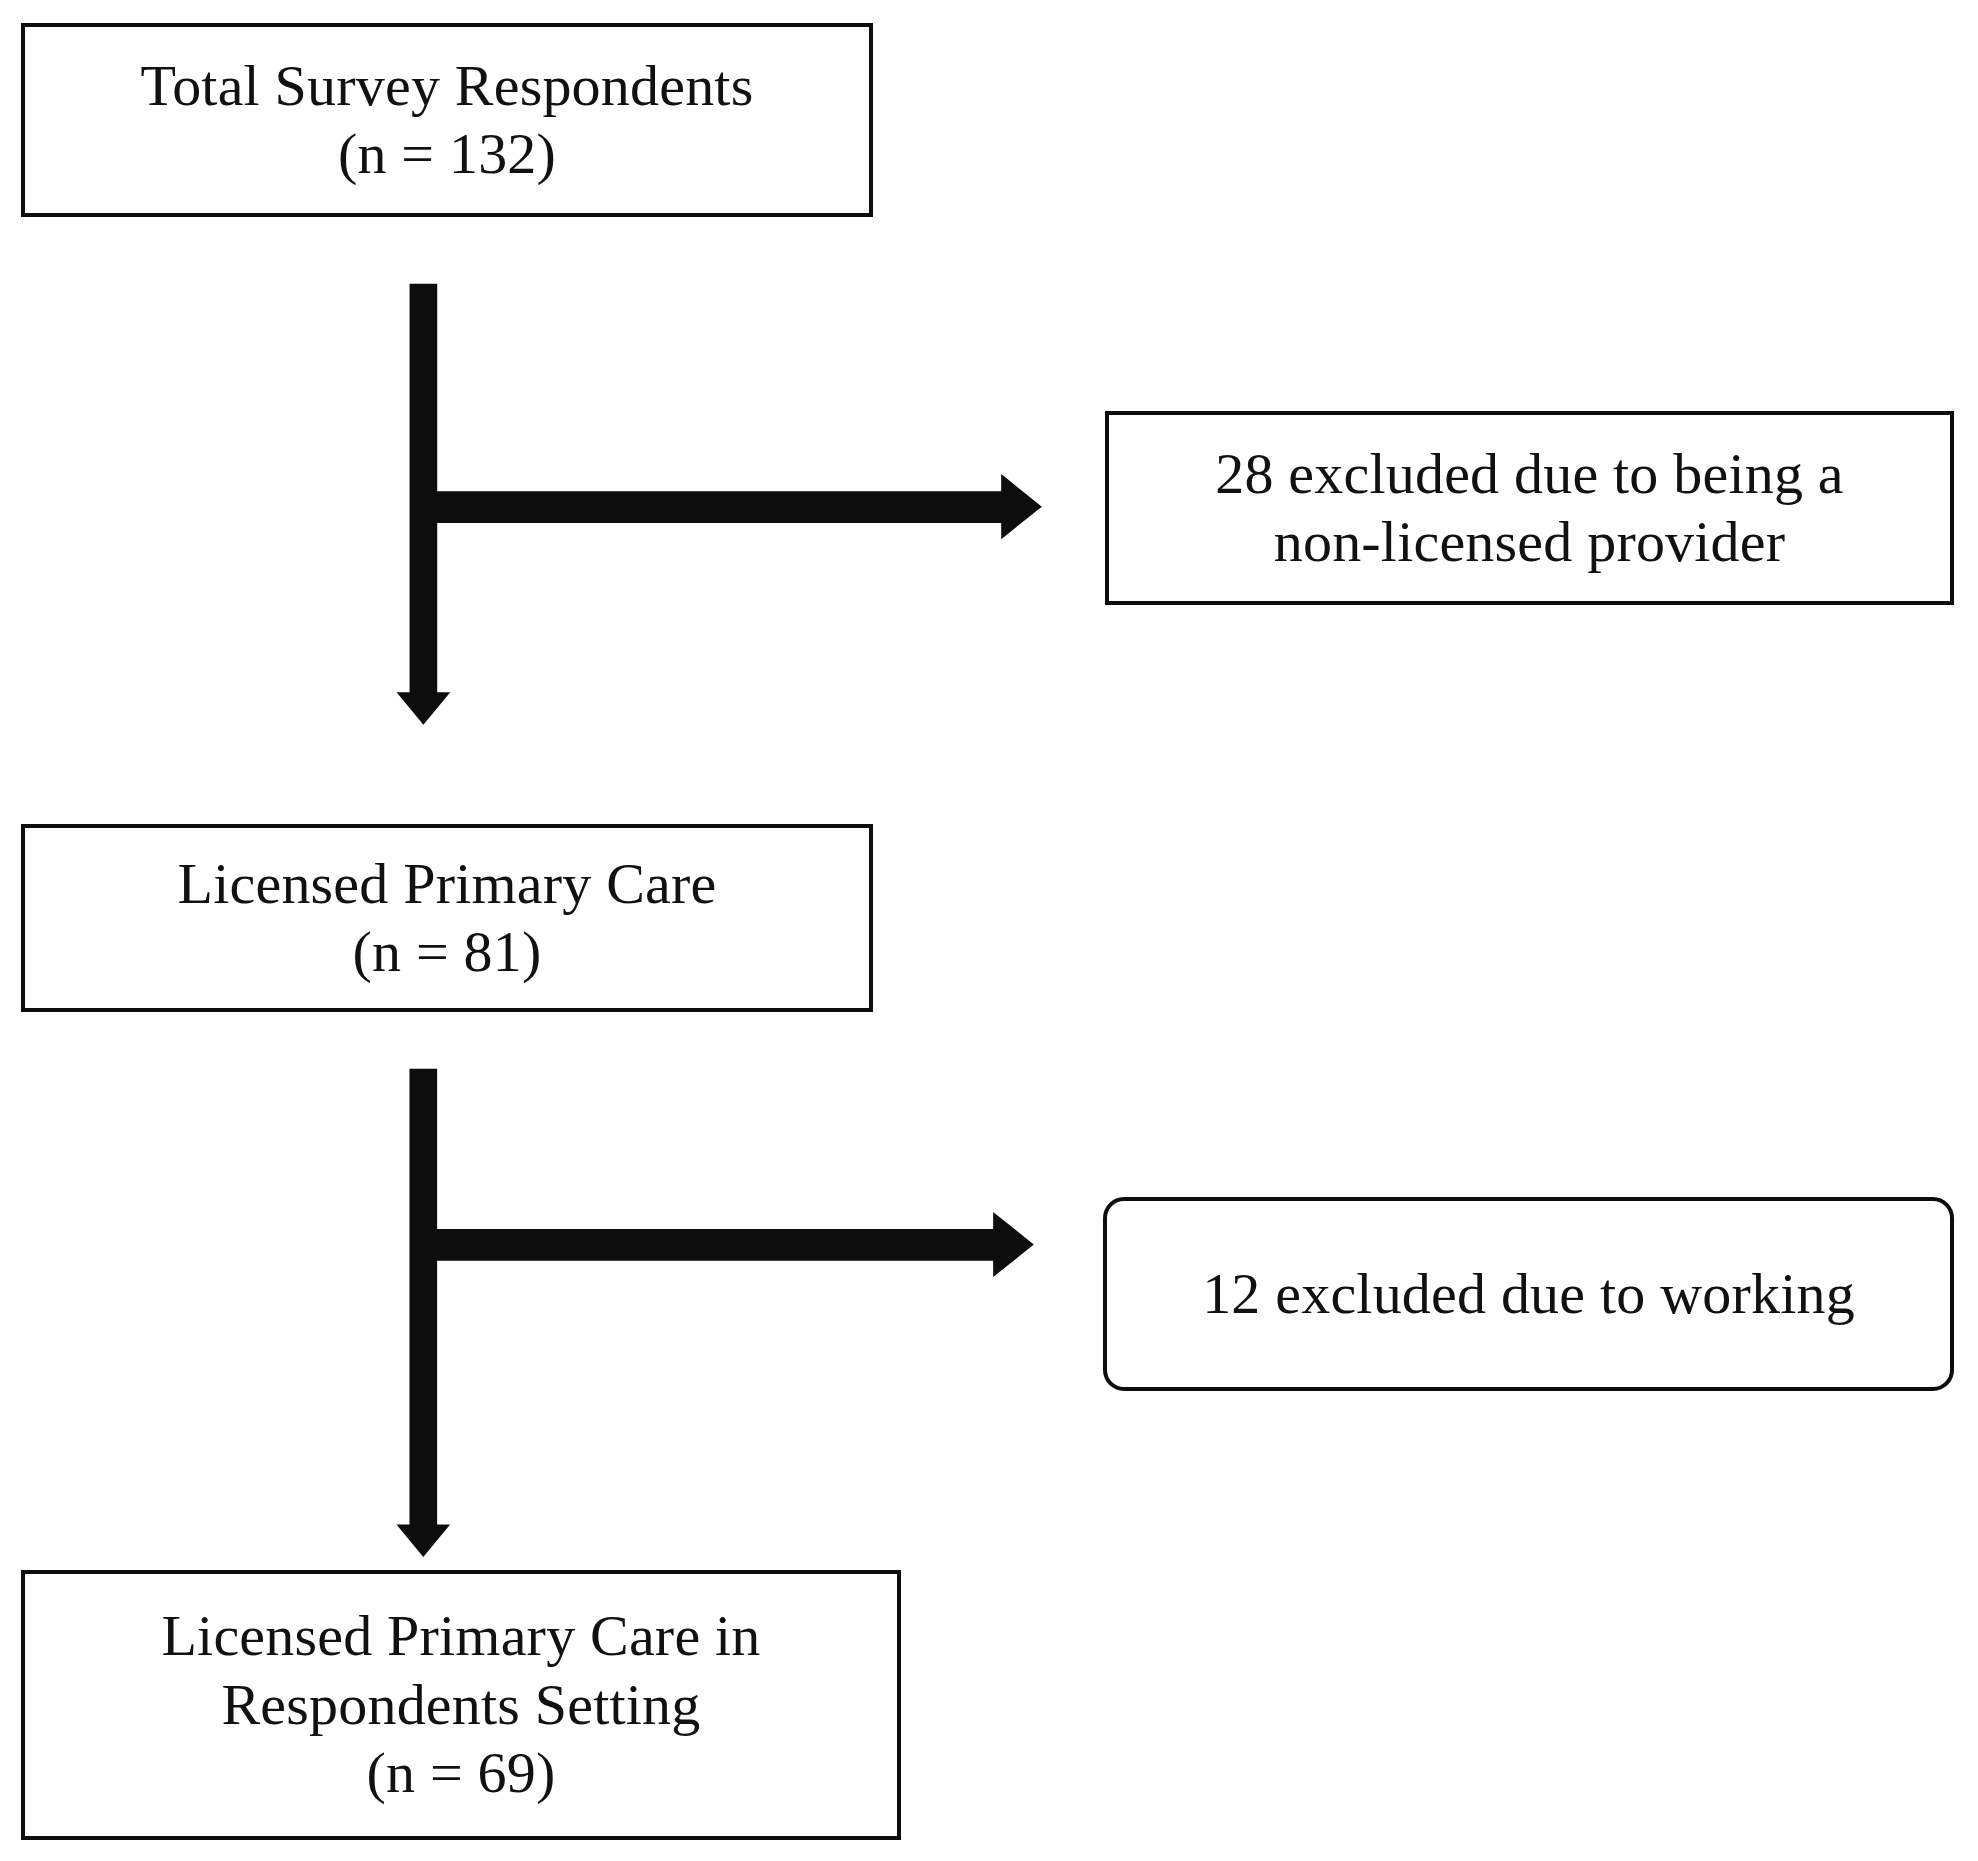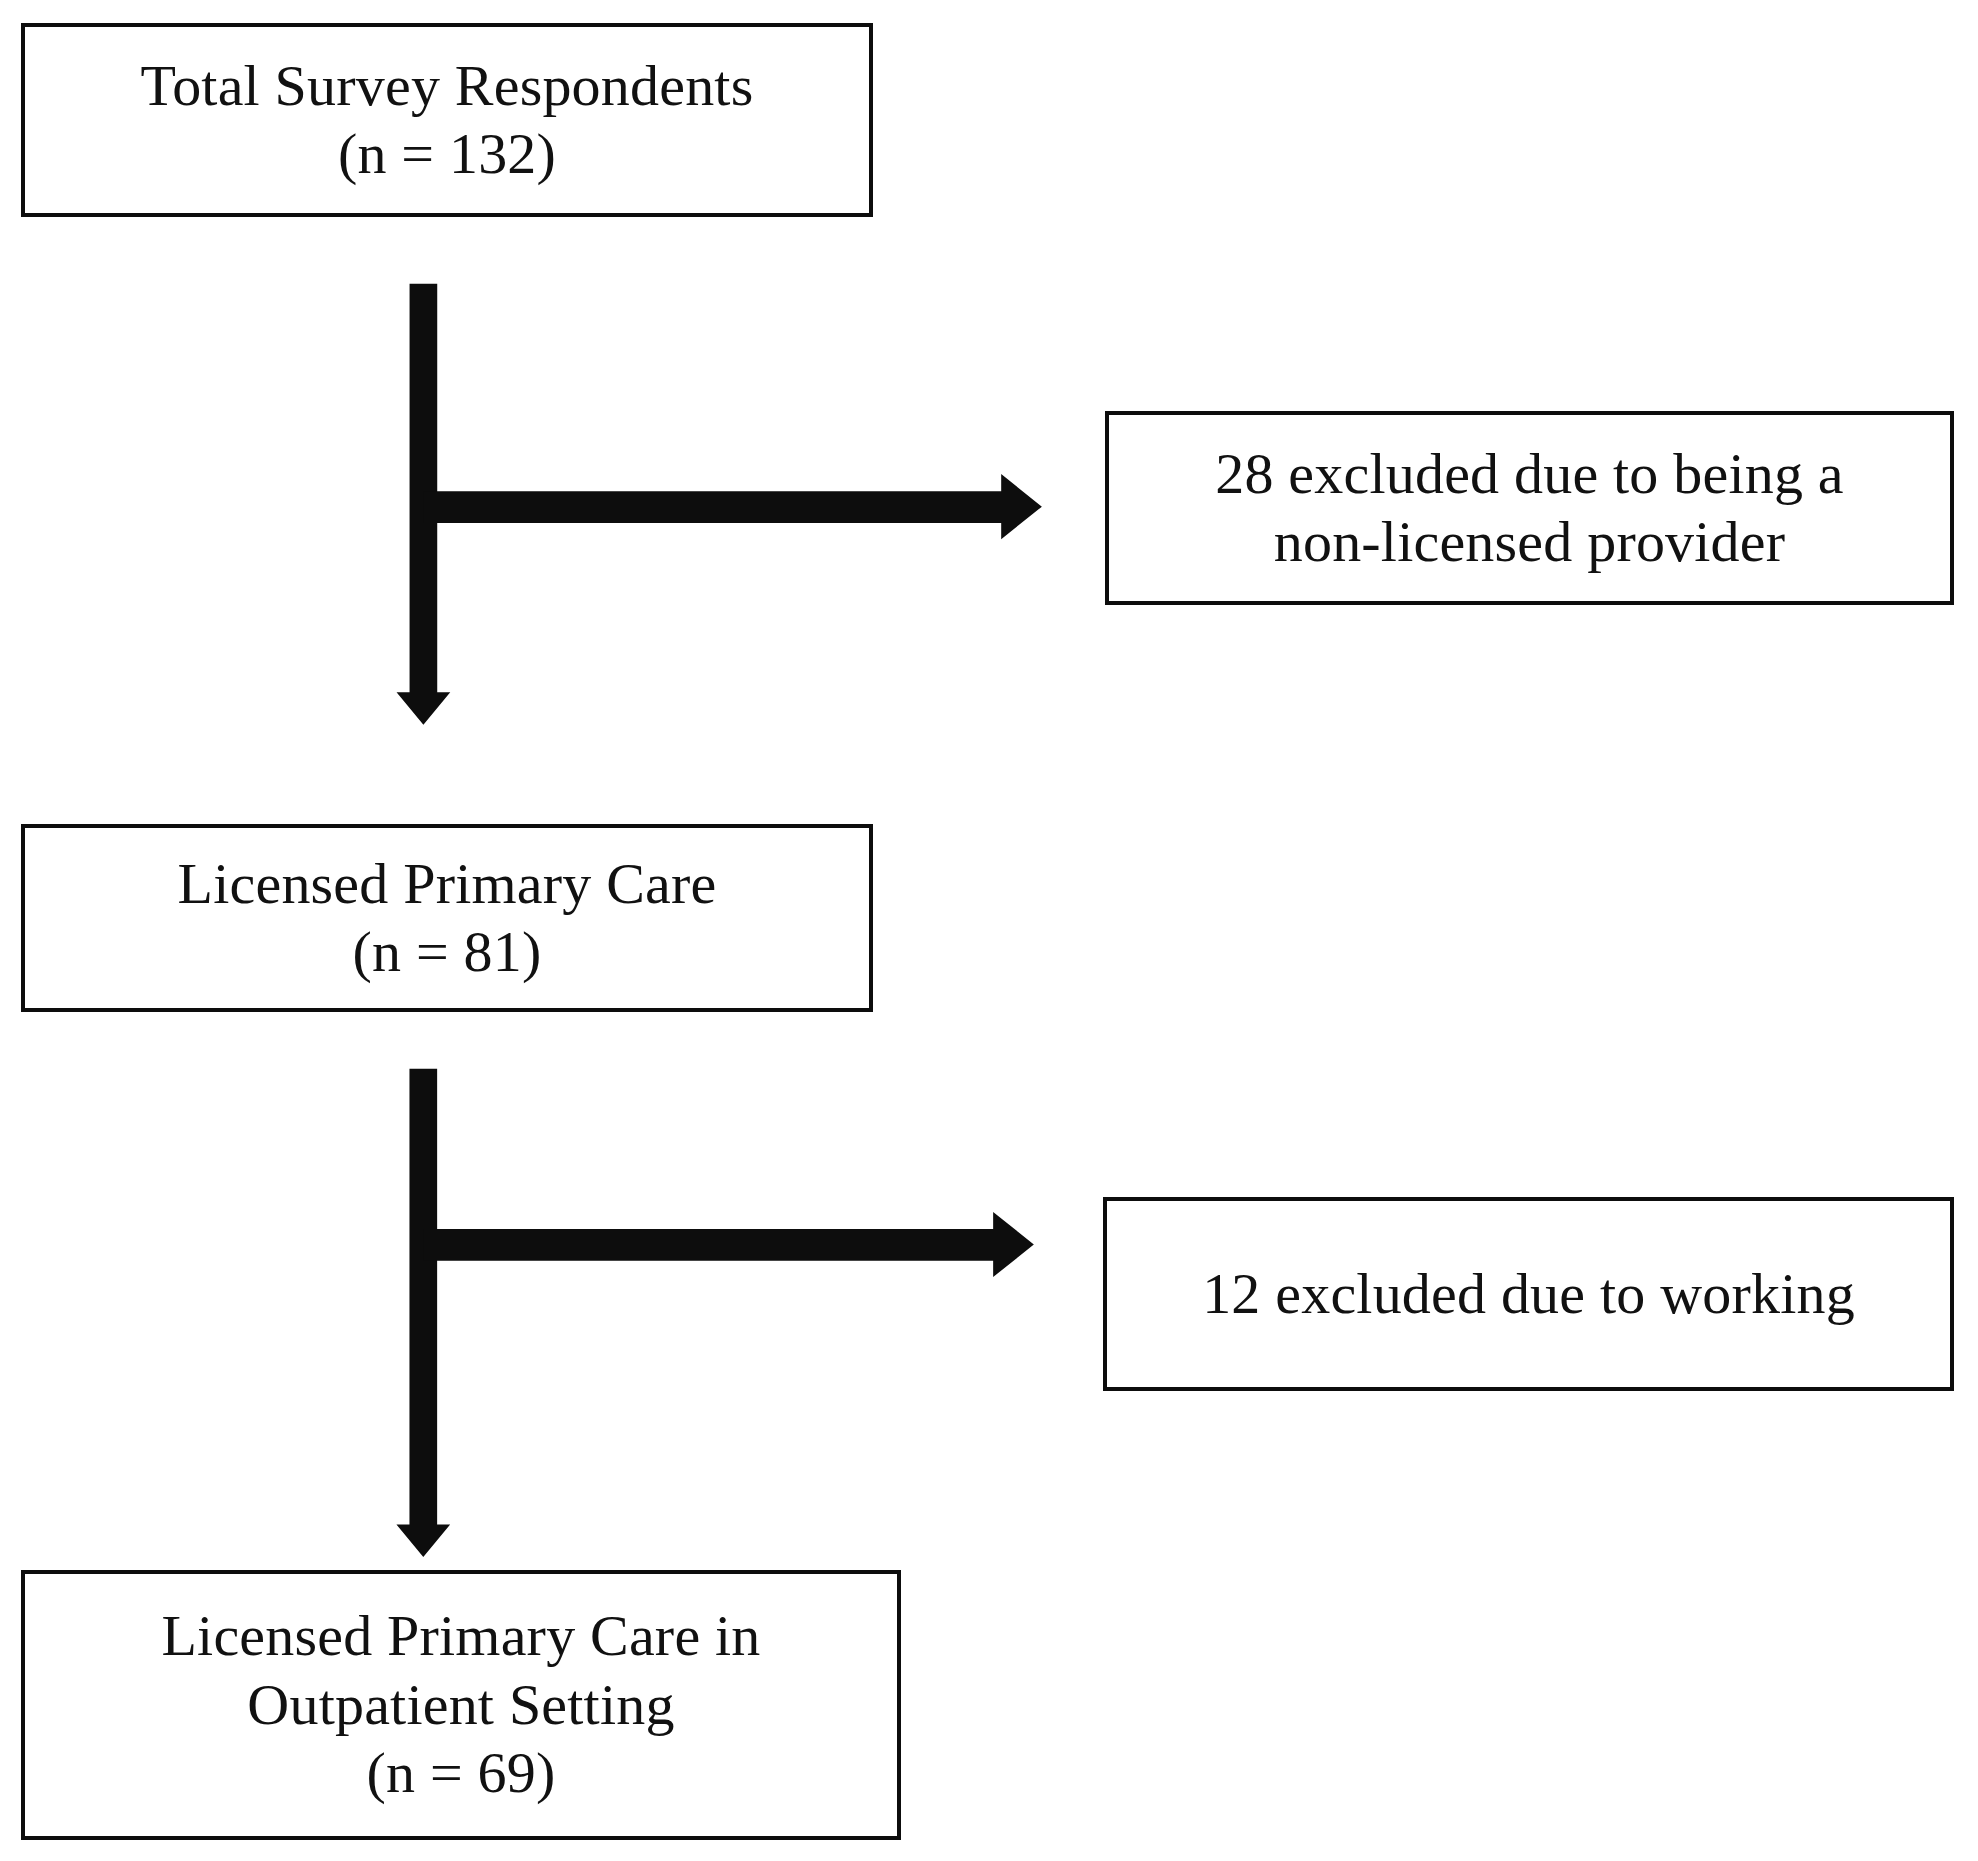--- a/index.html
+++ b/index.html
@@ -32,21 +32,21 @@
   }
   .node-line {
     display: block;
     white-space: nowrap;
   }
   
   #box-total       { left: 21px;   top: 23px;   width: 852px; height: 194px; }
   #box-licensed    { left: 21px;   top: 804px;  width: 852px; height: 188px; margin-top: 20px; }
   #box-outpatient  { left: 21px;   top: 1570px; width: 880px; height: 270px; }
   #box-excl-1      { left: 1105px; top: 411px;  width: 849px; height: 194px; }
-  #box-excl-2      { left: 1103px; top: 1197px; width: 851px; height: 194px; }
+  #box-excl-2      { left: 1103px; top: 1197px; width: 851px; height: 194px; border-radius: 21px; }
 
   
   .connector {
     position: absolute;
     overflow: visible;
   }
   #conn-1 { left: 358px; top: 269px;  width: 733px; height: 472px; }
   #conn-2 { left: 358px; top: 1054px; width: 733px; height: 521px; }
   .connector svg { display: block; overflow: visible; }
 </style>
@@ -87,18 +87,18 @@
       <path d="M 80,215 L 780,215 L 780,194 L 830,234 L 780,274 L 780,254 L 80,254 Z" fill="#0d0d0d"></path>
     </svg>
   </div>
 
   <div class="node-box" id="box-excl-2">
     <span class="node-line">12 excluded due to working</span>
   </div>
 
   <div class="node-box" id="box-outpatient">
     <span class="node-line">Licensed Primary Care in</span>
-    <span class="node-line">Outpatient Setting</span>
+    <span class="node-line">Respondents Setting</span>
     <span class="node-line">(n = 69)</span>
   </div>
 
 </div>
 
 
 </body></html>

